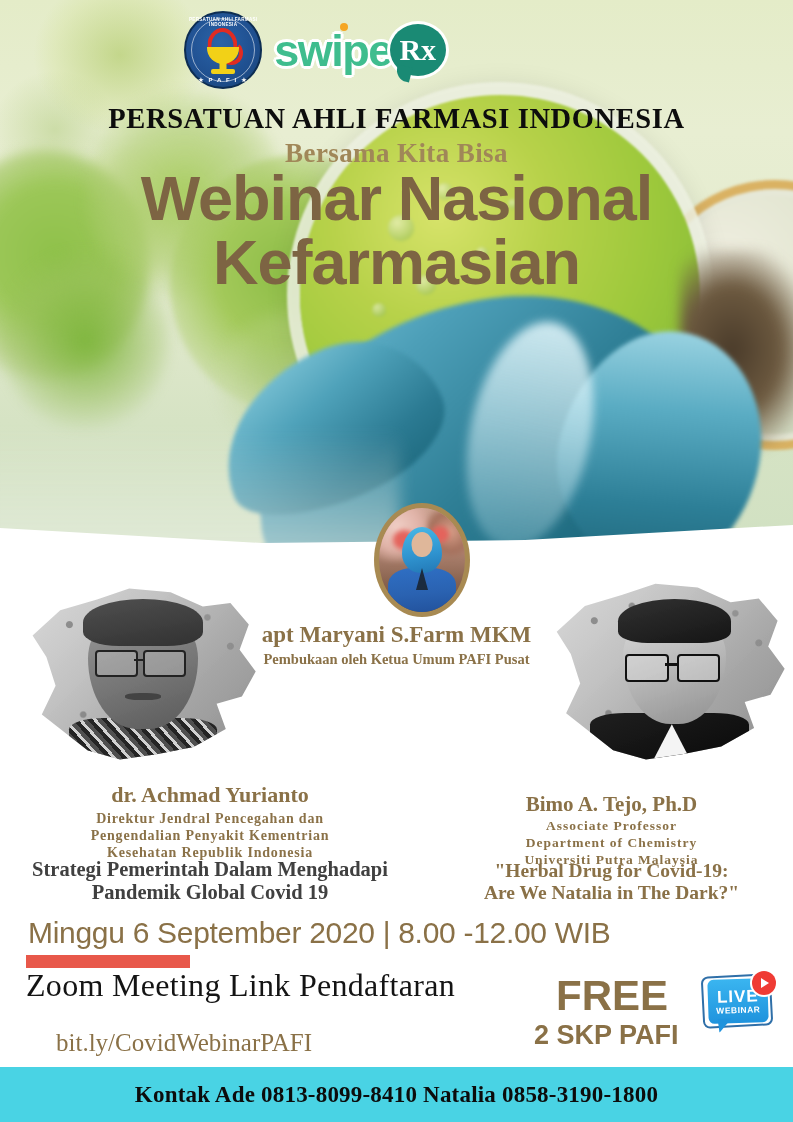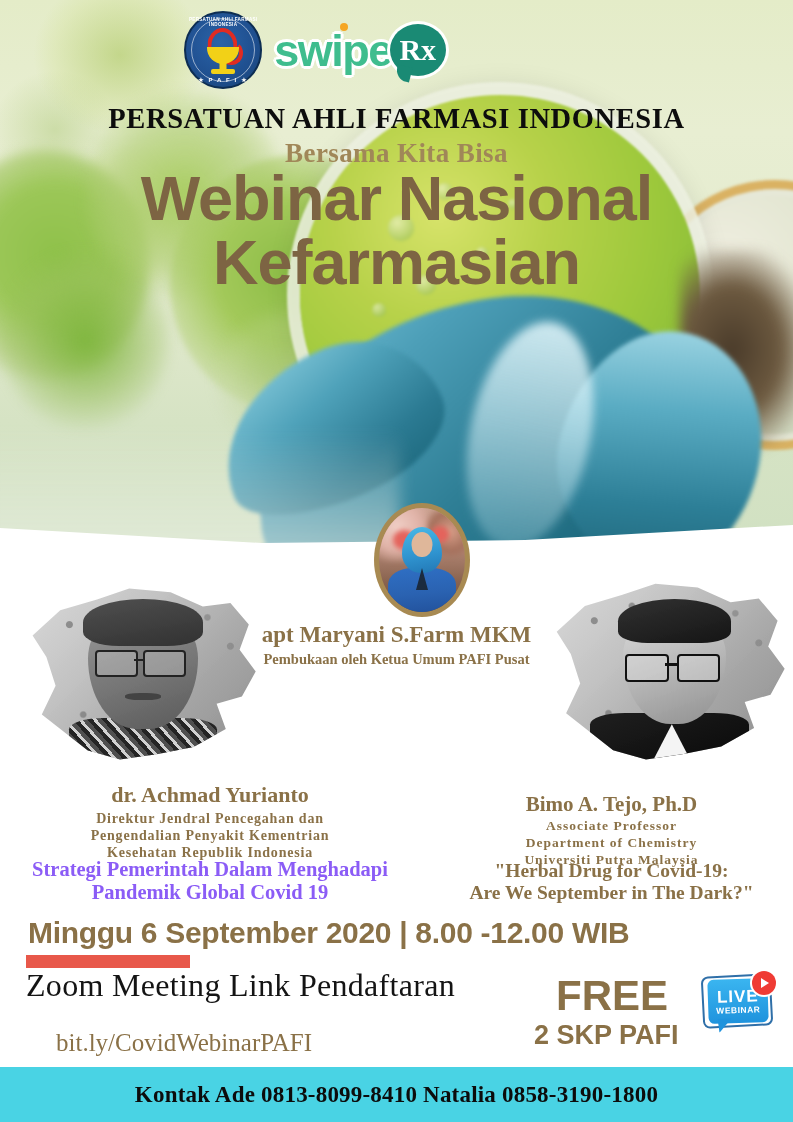--- a/index.html
+++ b/index.html
@@ -513,21 +513,21 @@
     letter-spacing: .8px;
     color: #8a7147;
   }
   .spk-left-topic {
     position: absolute; left: 0px; top: 858px; width: 420px;
     text-align: center;
     font-family: "Liberation Serif", serif;
     font-weight: bold;
     font-size: 20.5px;
     line-height: 1.1;
-    color: #8b5cf6;
+    color: #404040;
   }
   .spk-right-name {
     position: absolute; left: 430px; top: 792px; width: 363px;
     text-align: center;
     font-family: "Liberation Serif", serif;
     font-weight: bold;
     font-size: 21px;
     color: #8a7147;
   }
   .spk-right-affil {
@@ -548,21 +548,21 @@
     font-size: 19.5px;
     line-height: 1.12;
     color: #8a7147;
   }
 
   
   .date-line {
     position: absolute;
     left: 28px; top: 916px;
     font-family: "Liberation Sans", sans-serif;
-    font-weight: bold;
+    font-weight: normal;
     font-size: 30px;
     color: #8a7147;
     letter-spacing: -.3px;
   }
   .red-bar {
     position: absolute;
     left: 26px; top: 955px;
     width: 164px; height: 13px;
     background: #e8584a;
   }
@@ -804,21 +804,21 @@
   </div>
 
   <div class="spk-right-name">Bimo A. Tejo, Ph.D</div>
   <div class="spk-right-affil">
     <div>Associate Professor</div>
     <div>Department of Chemistry</div>
     <div>Universiti Putra Malaysia</div>
   </div>
   <div class="spk-right-topic">
     <div>"Herbal Drug for Covid-19:</div>
-    <div>Are We September in The Dark?"</div>
+    <div>Are We Natalia in The Dark?"</div>
   </div>
 
   <div class="date-line">Minggu  6 September  2020 | 8.00 -12.00 WIB</div>
   <div class="red-bar"></div>
   <div class="zoom-line">Zoom Meeting  Link  Pendaftaran</div>
   <div class="bitly">bit.ly/CovidWebinarPAFI</div>
   <div class="free-word">FREE</div>
   <div class="skp-word">2 SKP PAFI</div>
 
   <div class="live-badge">

